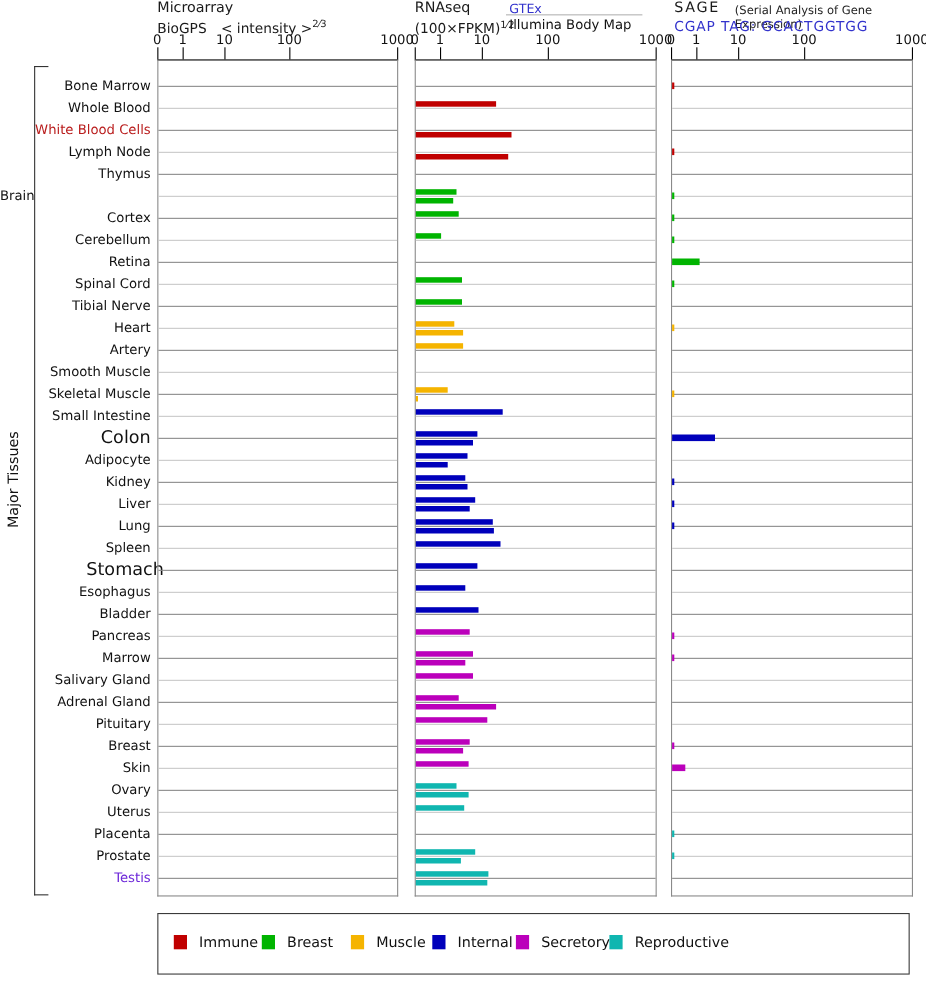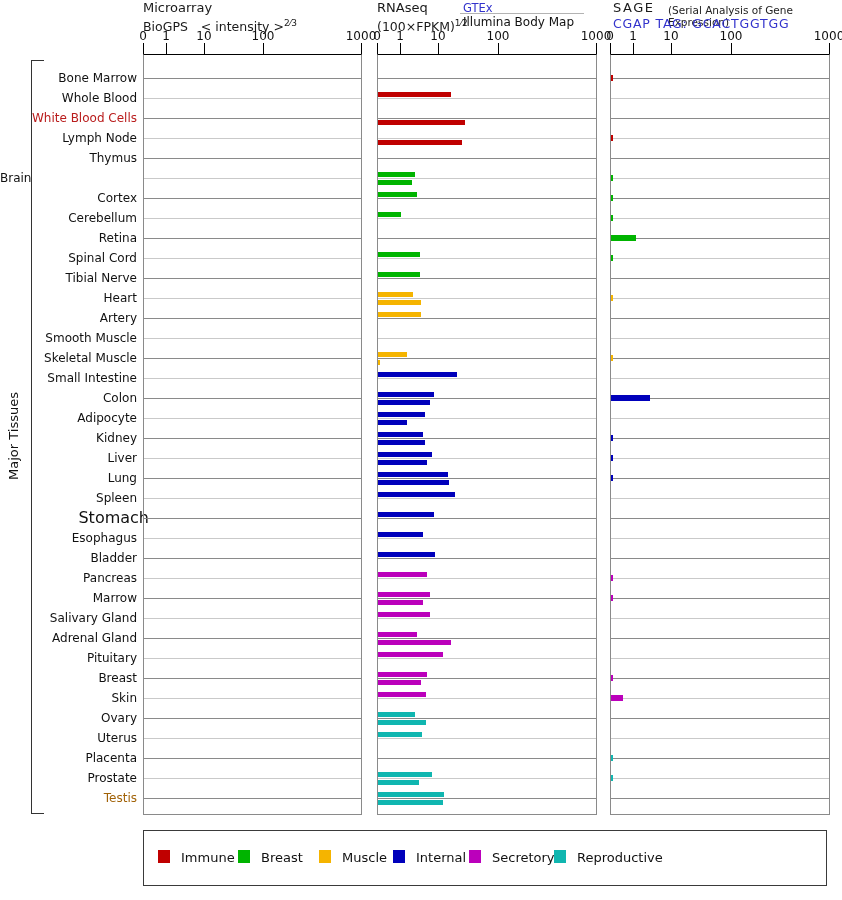--- a/index.html
+++ b/index.html
@@ -53,41 +53,41 @@
       <div style="position: absolute; left: 0px; top: 190px; width: 137px; text-align: right; font-size: 12px; line-height: 16px; white-space: nowrap; color: rgb(17, 17, 17);">Cortex</div>
       <div style="position: absolute; left: 0px; top: 210px; width: 137px; text-align: right; font-size: 12px; line-height: 16px; white-space: nowrap; color: rgb(17, 17, 17);">Cerebellum</div>
       <div style="position: absolute; left: 0px; top: 230px; width: 137px; text-align: right; font-size: 12px; line-height: 16px; white-space: nowrap; color: rgb(17, 17, 17);">Retina</div>
       <div style="position: absolute; left: 0px; top: 250px; width: 137px; text-align: right; font-size: 12px; line-height: 16px; white-space: nowrap; color: rgb(17, 17, 17);">Spinal Cord</div>
       <div style="position: absolute; left: 0px; top: 270px; width: 137px; text-align: right; font-size: 12px; line-height: 16px; white-space: nowrap; color: rgb(17, 17, 17);">Tibial Nerve</div>
       <div style="position: absolute; left: 0px; top: 290px; width: 137px; text-align: right; font-size: 12px; line-height: 16px; white-space: nowrap; color: rgb(17, 17, 17);">Heart</div>
       <div style="position: absolute; left: 0px; top: 310px; width: 137px; text-align: right; font-size: 12px; line-height: 16px; white-space: nowrap; color: rgb(17, 17, 17);">Artery</div>
       <div style="position: absolute; left: 0px; top: 330px; width: 137px; text-align: right; font-size: 12px; line-height: 16px; white-space: nowrap; color: rgb(17, 17, 17);">Smooth Muscle</div>
       <div style="position: absolute; left: 0px; top: 350px; width: 137px; text-align: right; font-size: 12px; line-height: 16px; white-space: nowrap; color: rgb(17, 17, 17);">Skeletal Muscle</div>
       <div style="position: absolute; left: 0px; top: 370px; width: 137px; text-align: right; font-size: 12px; line-height: 16px; white-space: nowrap; color: rgb(17, 17, 17);">Small Intestine</div>
-      <div style="position: absolute; left: 0px; top: 390px; width: 137px; text-align: right; font-size: 12px; line-height: 16px; white-space: nowrap; color: rgb(17, 17, 17);">Colon</div>
+      <div style="position: absolute; left: 0px; top: 390px; width: 137px; text-align: right; font-size: 16px; line-height: 16px; white-space: nowrap; color: rgb(17, 17, 17);">Colon</div>
       <div style="position: absolute; left: 0px; top: 410px; width: 137px; text-align: right; font-size: 12px; line-height: 16px; white-space: nowrap; color: rgb(17, 17, 17);">Adipocyte</div>
       <div style="position: absolute; left: 0px; top: 430px; width: 137px; text-align: right; font-size: 12px; line-height: 16px; white-space: nowrap; color: rgb(17, 17, 17);">Kidney</div>
       <div style="position: absolute; left: 0px; top: 450px; width: 137px; text-align: right; font-size: 12px; line-height: 16px; white-space: nowrap; color: rgb(17, 17, 17);">Liver</div>
       <div style="position: absolute; left: 0px; top: 470px; width: 137px; text-align: right; font-size: 12px; line-height: 16px; white-space: nowrap; color: rgb(17, 17, 17);">Lung</div>
       <div style="position: absolute; left: 0px; top: 490px; width: 137px; text-align: right; font-size: 12px; line-height: 16px; white-space: nowrap; color: rgb(17, 17, 17);">Spleen</div>
       <div style="position: absolute; left: 12px; top: 510px; width: 137px; text-align: right; font-size: 16px; line-height: 16px; white-space: nowrap; color: rgb(17, 17, 17);">Stomach</div>
       <div style="position: absolute; left: 0px; top: 530px; width: 137px; text-align: right; font-size: 12px; line-height: 16px; white-space: nowrap; color: rgb(17, 17, 17);">Esophagus</div>
       <div style="position: absolute; left: 0px; top: 550px; width: 137px; text-align: right; font-size: 12px; line-height: 16px; white-space: nowrap; color: rgb(17, 17, 17);">Bladder</div>
       <div style="position: absolute; left: 0px; top: 570px; width: 137px; text-align: right; font-size: 12px; line-height: 16px; white-space: nowrap; color: rgb(17, 17, 17);">Pancreas</div>
       <div style="position: absolute; left: 0px; top: 590px; width: 137px; text-align: right; font-size: 12px; line-height: 16px; white-space: nowrap; color: rgb(17, 17, 17);">Marrow</div>
       <div style="position: absolute; left: 0px; top: 610px; width: 137px; text-align: right; font-size: 12px; line-height: 16px; white-space: nowrap; color: rgb(17, 17, 17);">Salivary Gland</div>
       <div style="position: absolute; left: 0px; top: 630px; width: 137px; text-align: right; font-size: 12px; line-height: 16px; white-space: nowrap; color: rgb(17, 17, 17);">Adrenal Gland</div>
       <div style="position: absolute; left: 0px; top: 650px; width: 137px; text-align: right; font-size: 12px; line-height: 16px; white-space: nowrap; color: rgb(17, 17, 17);">Pituitary</div>
       <div style="position: absolute; left: 0px; top: 670px; width: 137px; text-align: right; font-size: 12px; line-height: 16px; white-space: nowrap; color: rgb(17, 17, 17);">Breast</div>
       <div style="position: absolute; left: 0px; top: 690px; width: 137px; text-align: right; font-size: 12px; line-height: 16px; white-space: nowrap; color: rgb(17, 17, 17);">Skin</div>
       <div style="position: absolute; left: 0px; top: 710px; width: 137px; text-align: right; font-size: 12px; line-height: 16px; white-space: nowrap; color: rgb(17, 17, 17);">Ovary</div>
       <div style="position: absolute; left: 0px; top: 730px; width: 137px; text-align: right; font-size: 12px; line-height: 16px; white-space: nowrap; color: rgb(17, 17, 17);">Uterus</div>
       <div style="position: absolute; left: 0px; top: 750px; width: 137px; text-align: right; font-size: 12px; line-height: 16px; white-space: nowrap; color: rgb(17, 17, 17);">Placenta</div>
       <div style="position: absolute; left: 0px; top: 770px; width: 137px; text-align: right; font-size: 12px; line-height: 16px; white-space: nowrap; color: rgb(17, 17, 17);">Prostate</div>
-      <div style="position: absolute; left: 0px; top: 790px; width: 137px; text-align: right; font-size: 12px; line-height: 16px; white-space: nowrap; color: #a16207;">Testis</div>
+      <div style="position: absolute; left: 0px; top: 790px; width: 137px; text-align: right; font-size: 12px; line-height: 16px; white-space: nowrap; color: #6d28d9;">Testis</div>
       <div style="position: absolute; left: 143px; top: 54px; width: 219px; height: 761px; box-sizing: border-box; border-width: 1px; border-style: solid; border-color: rgb(0, 0, 0) rgb(138, 138, 138) rgb(138, 138, 138);"></div>
       <div style="position: absolute; left: 143px; top: 43px; width: 1px; height: 11px; background: rgb(0, 0, 0);"></div>
       <div style="position: absolute; left: 143px; top: 29px; transform: translateX(-50%); font-size: 12px; color: rgb(17, 17, 17);">0</div>
       <div style="position: absolute; left: 166px; top: 43px; width: 1px; height: 11px; background: rgb(0, 0, 0);"></div>
       <div style="position: absolute; left: 166px; top: 29px; transform: translateX(-50%); font-size: 12px; color: rgb(17, 17, 17);">1</div>
       <div style="position: absolute; left: 204px; top: 43px; width: 1px; height: 11px; background: rgb(0, 0, 0);"></div>
       <div style="position: absolute; left: 204px; top: 29px; transform: translateX(-50%); font-size: 12px; color: rgb(17, 17, 17);">10</div>
       <div style="position: absolute; left: 263px; top: 43px; width: 1px; height: 11px; background: rgb(0, 0, 0);"></div>
       <div style="position: absolute; left: 263px; top: 29px; transform: translateX(-50%); font-size: 12px; color: rgb(17, 17, 17);">100</div>
       <div style="position: absolute; left: 361px; top: 43px; width: 1px; height: 11px; background: rgb(0, 0, 0);"></div>

